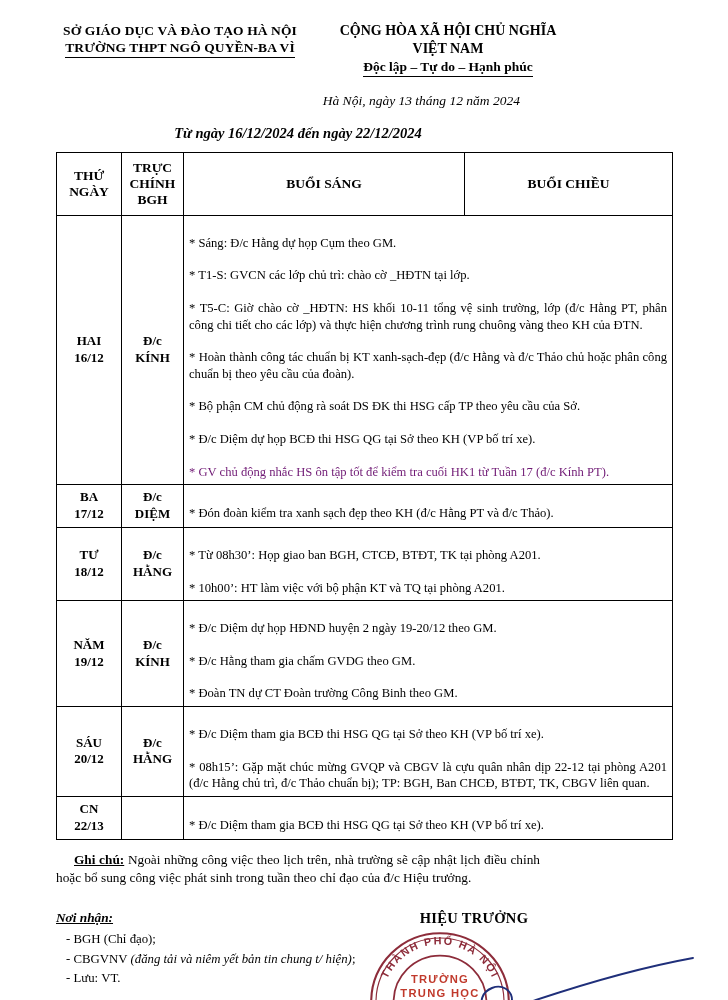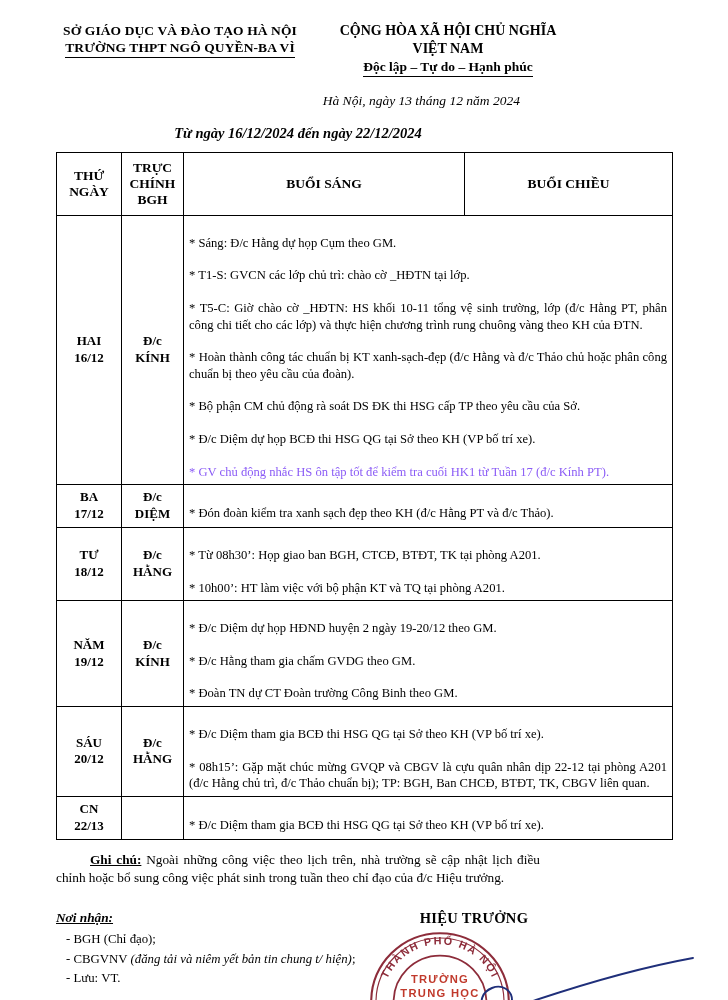--- a/index.html
+++ b/index.html
@@ -102,34 +102,34 @@
   }
   td.content {
     text-align: justify;
     text-justify: inter-word;
     font-size: 12.6px;
     line-height: 1.32;
     padding: 3px 5px 4px 5px;
     vertical-align: top;
   }
   td.content p { margin: 16px 0 0 0; }
-  td.content p.red { color: #8b5cf6; }
+  td.content p.red { color: #701a75; }
 
   
   .note {
     padding: 0 56px;
     margin-top: 11px;
     font-size: 13.3px;
     line-height: 1.42;
     text-align: justify;
   }
   .note .lbl {
     font-weight: bold;
     text-decoration: underline;
-    margin-left: 34px;
+    margin-left: 18px;
   }
 
   
   .footer {
     display: flex;
     padding: 0 34px 0 56px;
     margin-top: 22px;
     position: relative;
   }
   .recv { width: 330px; }

